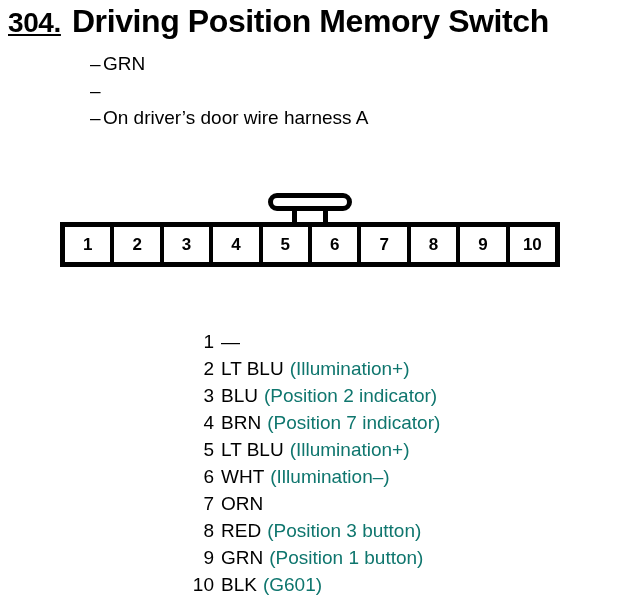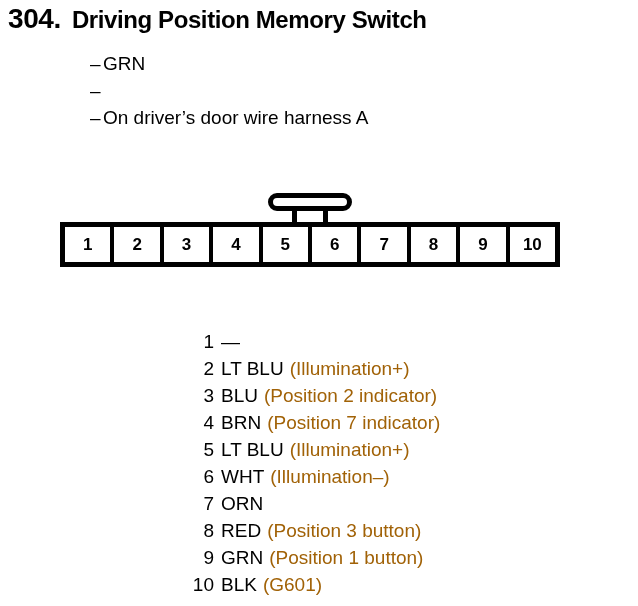--- a/index.html
+++ b/index.html
@@ -26,23 +26,24 @@
     width: 626px;
     display: flex;
     align-items: baseline;
     white-space: nowrap;
   }
   .title-num {
     font-size: 28px;
     font-weight: bold;
     letter-spacing: -0.4px;
     margin-right: 11px;
+    text-decoration: underline;
   }
   .title-text {
-    font-size: 24px;
+    font-size: 32px;
     font-weight: bold;
     letter-spacing: -0.4px;
   }
 
   
   .sublist {
     position: absolute;
     left: 90px;
     top: 50px;
     width: 500px;
@@ -144,21 +145,21 @@
     flex: 0 0 64px;
     text-align: right;
     padding-right: 7px;
     color: #000000;
   }
   .pin-color {
     color: #000000;
     margin-right: 6px;
   }
   .pin-desc {
-    color: #a16207;
+    color: #0f766e;
   }
   .pin-desc:empty { display: none; }
   .pin-color:empty { margin-right: 0; }
 </style>
 </head>
 <body>
 
 <div class="title-row">
   <span class="title-num">304.</span>
   <span class="title-text">Driving Position Memory Switch</span>

